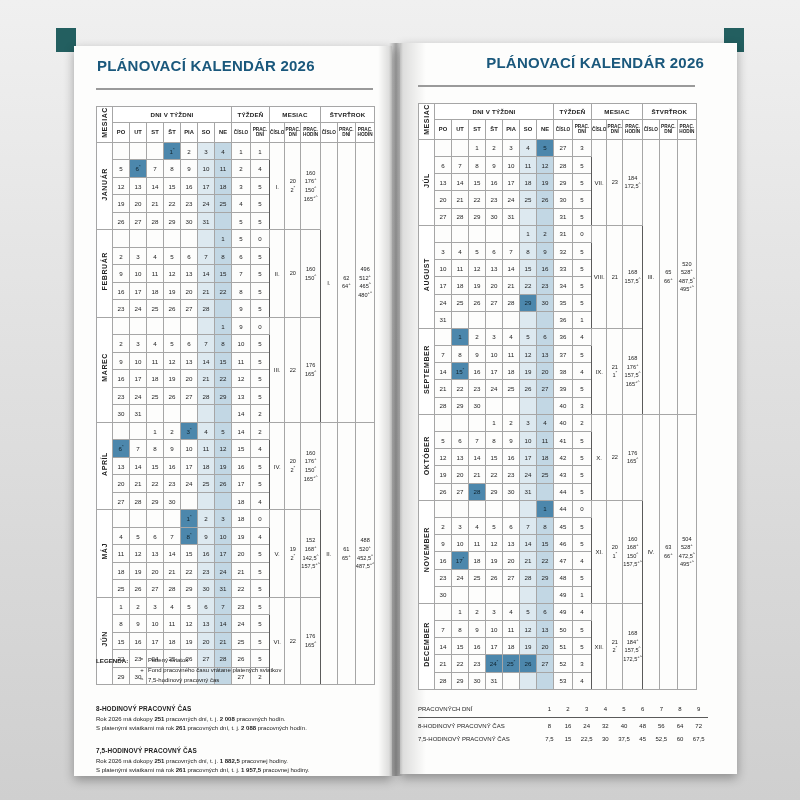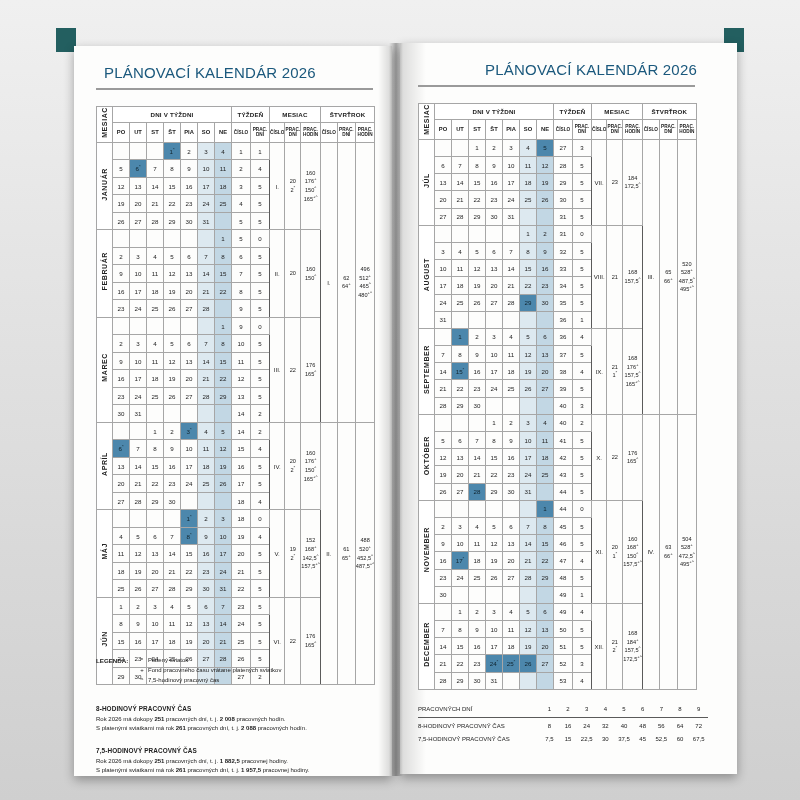--- a/index.html
+++ b/index.html
@@ -14,21 +14,21 @@
   .cover-corner.right{left:724px;top:28px;}
   .page{position:absolute;background:#fdfdfc;box-shadow:0 4px 10px rgba(0,0,0,.32);}
   .page-left{left:74px;top:46px;width:318px;height:730px;}
   .page-right{left:400px;top:43px;width:337px;height:731px;}
   .page-left::after{content:"";position:absolute;right:0;top:0;bottom:0;width:14px;
     background:linear-gradient(to right,rgba(0,0,0,0),rgba(0,0,0,.16));}
   .page-right::before{content:"";position:absolute;left:0;top:0;bottom:0;width:26px;
     background:linear-gradient(to right,rgba(0,0,0,.14),rgba(0,0,0,0));}
   .gutter{position:absolute;left:389px;top:43px;width:14px;height:733px;pointer-events:none;
     background:linear-gradient(to right,rgba(0,0,0,0),rgba(0,0,0,.30) 50%,rgba(0,0,0,0));}
-  .page h1{position:absolute;top:10px;margin:8px;font-size:15px;font-weight:400;letter-spacing:.2px;}
+  .page h1{position:absolute;top:10px;margin:1px;font-size:15px;font-weight:700;letter-spacing:.2px;}
   .page-left h1{left:22px;}
   .page-right h1{right:32px;}
   .rule{position:absolute;top:42px;height:1.5px;background:#9a9a9a;width:277px;}
   .page-left .rule{left:22px;}
   .page-right .rule{left:18px;}
   .calwrap{position:absolute;top:60px;}
   .page-left .calwrap{left:22px;}
   .page-right .calwrap{left:18px;}
 
   table.cal{border-collapse:collapse;table-layout:fixed;border:1.5px solid #4a4a4a;}

